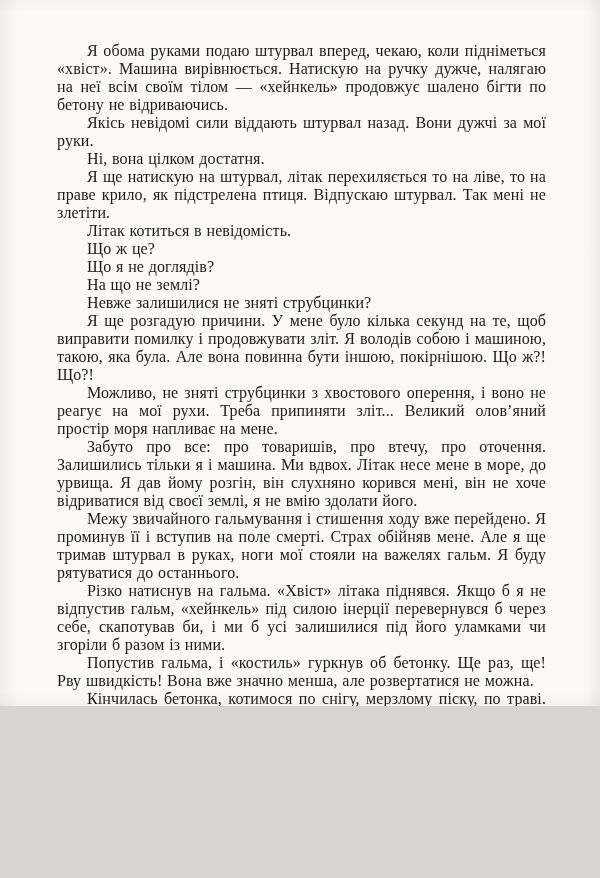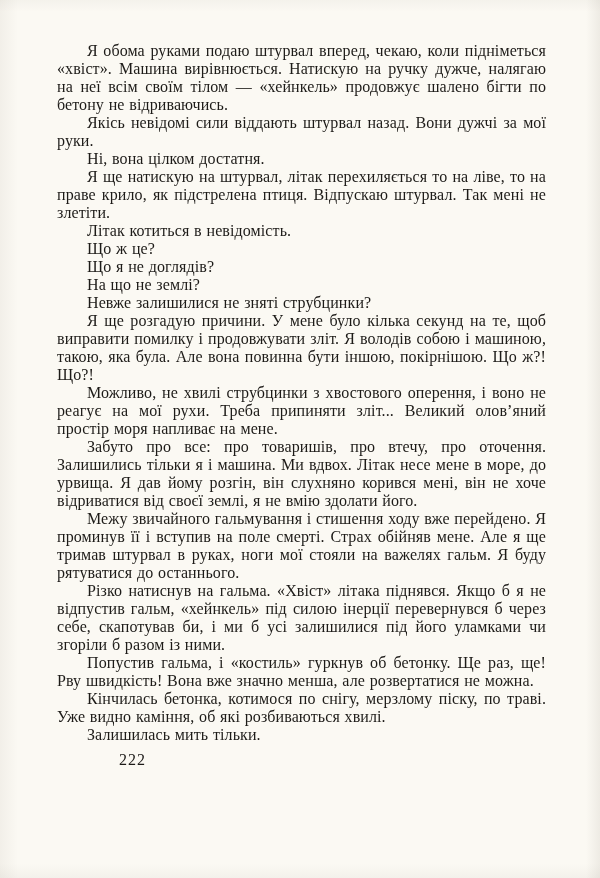--- a/index.html
+++ b/index.html
@@ -4,21 +4,21 @@
 <title>Book page scan</title>
 <style>
   html, body {
     margin: 0;
     padding: 0;
     background: #d8d5cf;
   }
   .scan {
     position: relative;
     width: 600px;
-    height: 878px;
+    height: 706px;
     margin: 0 auto;
     background: #fbf9f3;
     box-sizing: border-box;
     overflow: hidden;
     font-family: "Liberation Serif", "DejaVu Serif", serif;
     color: #1d1b18;
   }
   
   .scan::before {
     content: "";
@@ -62,21 +62,21 @@
     <p class="par">Я обома руками подаю штурвал вперед, чекаю, коли підніметься «хвіст». Машина вирівнюється. Натискую на ручку дужче, налягаю на неї всім своїм тілом — «хейнкель» продовжує шалено бігти по бетону не відриваючись.</p>
     <p class="par">Якісь невідомі сили віддають штурвал назад. Вони дужчі за мої руки.</p>
     <p class="par">Ні, вона цілком достатня.</p>
     <p class="par">Я ще натискую на штурвал, літак перехиляється то на ліве, то на праве крило, як підстрелена птиця. Відпускаю штурвал. Так мені не злетіти.</p>
     <p class="par">Літак котиться в невідомість.</p>
     <p class="par">Що ж це?</p>
     <p class="par">Що я не доглядів?</p>
     <p class="par">На що не землі?</p>
     <p class="par">Невже залишилися не зняті струбцинки?</p>
     <p class="par">Я ще розгадую причини. У мене було кілька секунд на те, щоб виправити помилку і продовжувати зліт. Я володів собою і машиною, такою, яка була. Але вона повинна бути іншою, покірнішою. Що ж?! Що?!</p>
-    <p class="par">Можливо, не хвилі струбцинки з хвостового оперення, і воно не реагує на мої рухи. Треба припиняти зліт... Великий олов’яний простір моря напливає на мене.</p>
+    <p class="par">Можливо, не зняті струбцинки з хвостового оперення, і воно не реагує на мої рухи. Треба припиняти зліт... Великий олов’яний простір моря напливає на мене.</p>
     <p class="par">Забуто про все: про товаришів, про втечу, про оточення. Залишились тільки я і машина. Ми вдвох. Літак несе мене в море, до урвища. Я дав йому розгін, він слухняно корився мені, він не хоче відриватися від своєї землі, я не вмію здолати його.</p>
     <p class="par">Межу звичайного гальмування і стишення ходу вже перейдено. Я проминув її і вступив на поле смерті. Страх обійняв мене. Але я ще тримав штурвал в руках, ноги мої стояли на важелях гальм. Я буду рятуватися до останнього.</p>
     <p class="par">Різко натиснув на гальма. «Хвіст» літака піднявся. Якщо б я не відпустив гальм, «хейнкель» під силою інерції перевернувся б через себе, скапотував би, і ми б усі залишилися під його уламками чи згоріли б разом із ними.</p>
     <p class="par">Попустив гальма, і «костиль» гуркнув об бетонку. Ще раз, ще! Рву швидкість! Вона вже значно менша, але розвертатися не можна.</p>
     <p class="par">Кінчилась бетонка, котимося по снігу, мерзлому піску, по траві. Уже видно каміння, об які розбиваються хвилі.</p>
     <p class="par">Залишилась мить тільки.</p>
     <div class="page-number">222</div>
   </div>
 </div>
 

